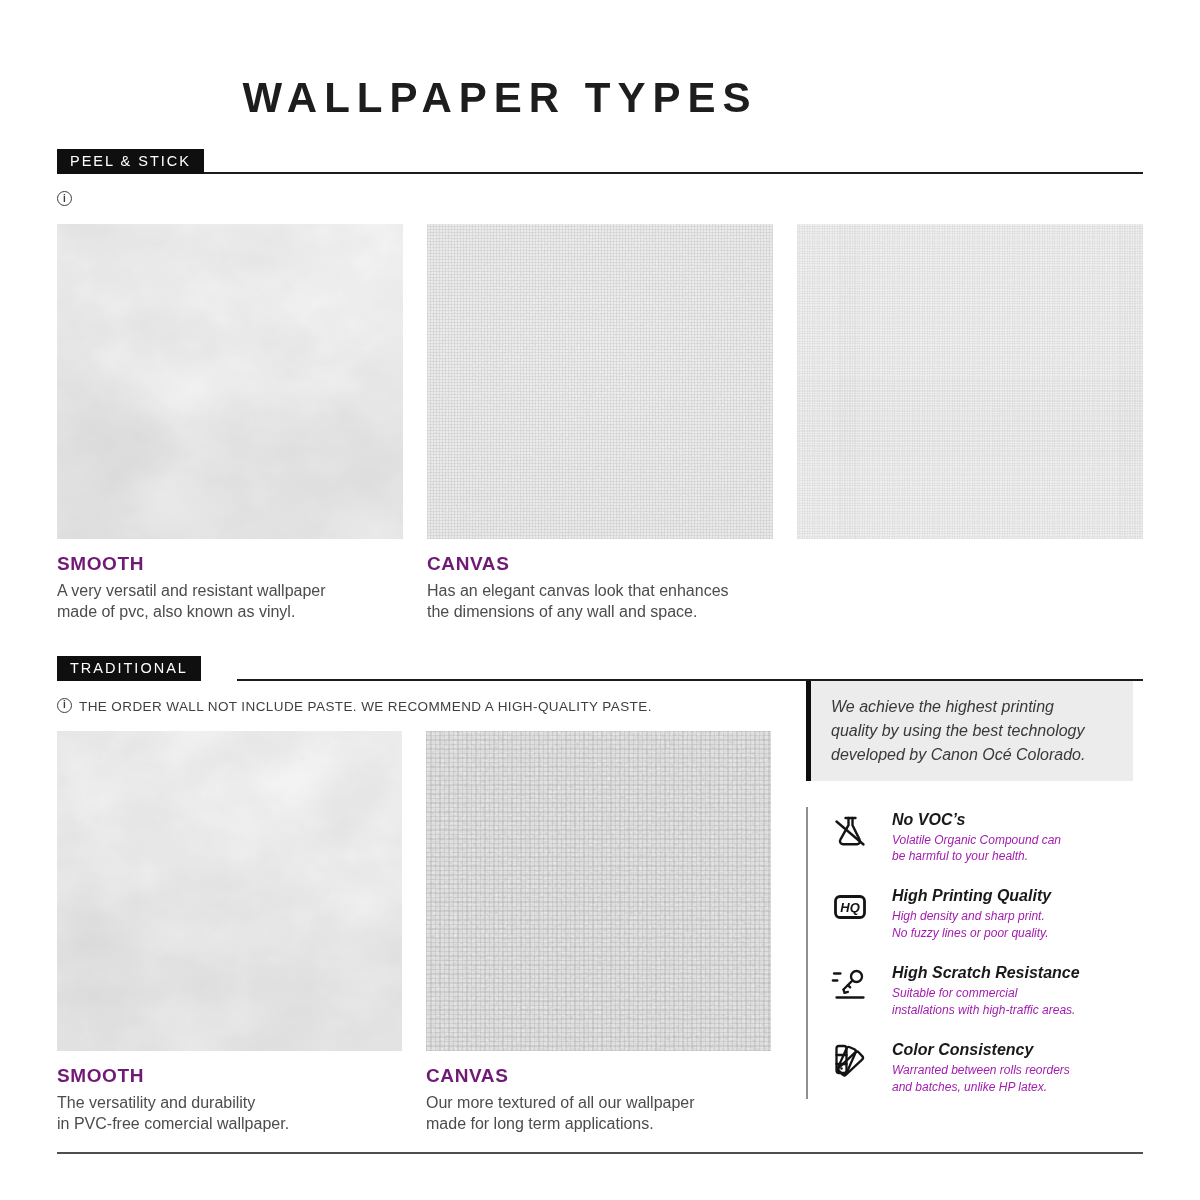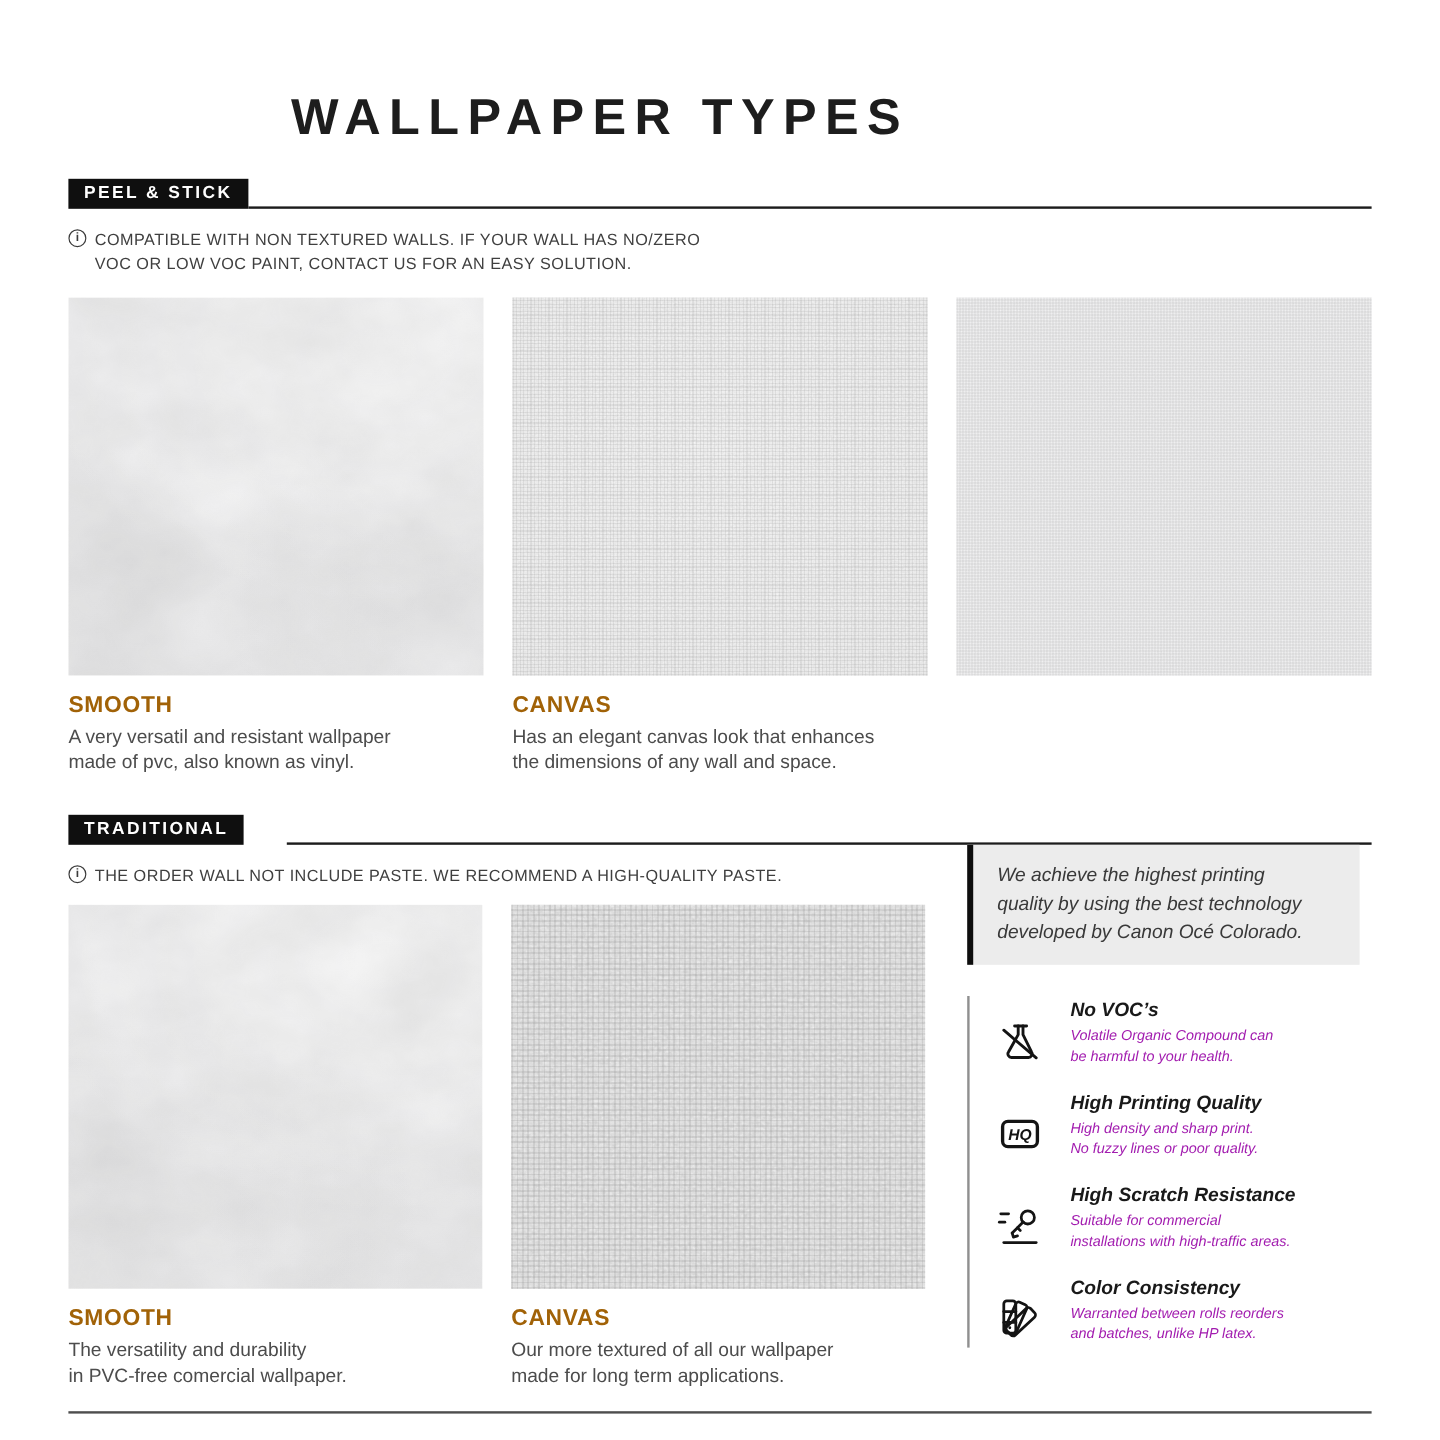--- a/index.html
+++ b/index.html
@@ -25,21 +25,21 @@
     letter-spacing: 7px;
     color: #1d1d1d;
     font-family: "Liberation Sans", sans-serif;
   }
 
   
   .section-head { display: flex; align-items: flex-end; margin-top: 27px; }
   .section-head.traditional { margin-top: 33px; gap: 36px; }
   .section-label {
     background: #0f0f0f; color: #ffffff;
-    font-size: 14.5px; font-weight: 700; letter-spacing: 2px;
+    font-size: 14.5px; font-weight: 400; letter-spacing: 2px;
     padding: 4px 13px 5px 13px;
     white-space: nowrap;
   }
   .section-rule { flex: 1; border-bottom: 2px solid #1c1c1c; }
 
   
   .note { display: flex; gap: 7px; margin-top: 16px; align-items: flex-start; }
   .note-badge {
     flex: 0 0 auto;
     width: 15px; height: 15px; margin-top: 1px;
@@ -83,21 +83,21 @@
   }
   .tex-canvas-coarse {
     background-color: #f1f1f1;
     background-image:
       repeating-linear-gradient(0deg,  rgba(115,115,115,.17) 0 1.5px, rgba(255,255,255,0) 1.5px 4.5px),
       repeating-linear-gradient(90deg, rgba(115,115,115,.17) 0 1.5px, rgba(255,255,255,0) 1.5px 4.5px);
   }
 
   figcaption h3 {
     margin: 14px 0 5px 0;
-    font-size: 19px; font-weight: 600; letter-spacing: .6px; color: #a16207;
+    font-size: 19px; font-weight: 600; letter-spacing: .6px; color: #701a75;
   }
   figcaption p {
     margin: 0;
     font-size: 16px; line-height: 1.33; color: #4c4c4c; white-space: pre-line;
   }
 
   
   .bottom-region { display: flex; align-items: flex-start; }
   .bottom-left { width: 714px; flex: 0 0 714px; }
   .bottom-right { flex: 1; margin-left: 35px; padding-top: 0; font-style: italic; }
@@ -111,43 +111,41 @@
     white-space: pre-line;
   }
 
   .features {
     margin-top: 26px;
     border-left: 2px solid #8f8f8f;
     padding: 4px 0 4px 20px;
     display: flex; flex-direction: column; gap: 23px;
   }
   .feature { display: flex; gap: 20px; }
-  .feature-icon { flex: 0 0 44px; width: 44px; display: flex; justify-content: center; align-items: flex-end; }
+  .feature-icon { flex: 0 0 44px; width: 44px; display: flex; justify-content: center; align-items: flex-start; }
   .feature-icon svg { display: block; }
   .feature-text h4 { margin: 0 0 3px 0; font-size: 16px; font-weight: 700; color: #191919; }
   .feature-text p  { margin: 0; font-size: 12px; line-height: 1.37; color: #a21caf; white-space: pre-line; }
 
   .bottom-rule { border-bottom: 2px solid #4e4e4e; margin-top: 18px; }
 </style>
 </head>
 <body>
 
 <div class="page">
 
   <h1 class="page-title">WALLPAPER TYPES</h1>
 
   <div class="section-head">
     <div class="section-label">PEEL &amp; STICK</div>
     <div class="section-rule"></div>
   </div>
 
   <div class="note">
     <span class="note-badge">i</span>
-    <p class="note-text">COMPATIBLE WITH NON TEXTURED WALLS. IF YOUR WALL HAS NO/ZERO
-VOC OR LOW VOC PAINT, CONTACT US FOR AN EASY SOLUTION.</p>
   </div>
 
   <div class="swatch-grid3">
 
     <figure class="swatch-card">
       <div class="swatch tex-smooth">
         <svg class="grain" preserveAspectRatio="none">
           <filter id="gSmooth1" x="0" y="0" width="100%" height="100%">
             <feTurbulence type="fractalNoise" baseFrequency="0.012 0.016" numOctaves="4" seed="7" stitchTiles="stitch"></feTurbulence>
             <feColorMatrix type="matrix" values="0 0 0 0 0.38  0 0 0 0 0.38  0 0 0 0 0.38  0.28 0.28 0.28 0 -0.06"></feColorMatrix>

